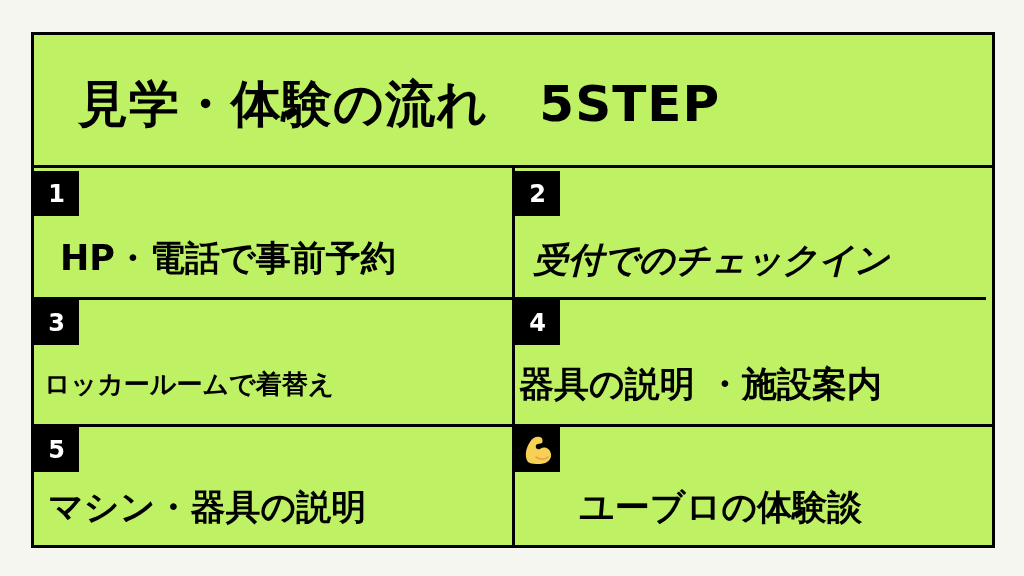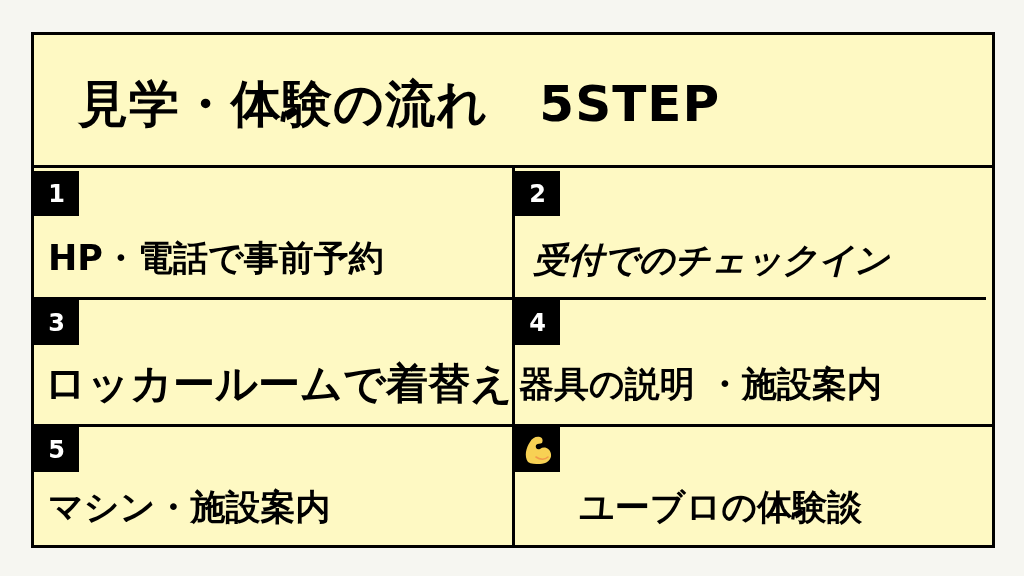--- a/index.html
+++ b/index.html
@@ -2,21 +2,21 @@
 <html><head>
 <meta charset="utf-8">
 <style>
   html, body { margin:0; padding:0; }
   body {
     width:1024px; height:576px; background:#f6f6f1; position:relative; overflow:hidden;
     font-family:"DejaVu Sans", "Liberation Sans", sans-serif; color:#000;
   }
   .frame {
     position:absolute; left:31px; top:32px; width:958px; height:510px;
-    border:3px solid #000; background:#fef9c3;
+    border:3px solid #000; background:#bef264;
   }
   .header {
     position:absolute; left:0; top:0; width:958px; height:133px;
     border-bottom:3px solid #000; box-sizing:border-box;
   }
   .title {
     position:absolute; left:44px; top:36px; font-size:50px; font-weight:bold;
     letter-spacing:1px; white-space:nowrap; line-height:66px;
   }
   .cell {
@@ -41,41 +41,41 @@
     <div class="title">見学・体験の流れ　5STEP</div>
   </div>
 
   <div class="vline" style="left:478px; top:133px; height:377px;"></div>
   <div class="hline" style="left:0; top:262px; width:480px;"></div>
   <div class="hline" style="left:478px; top:262px; width:474px;"></div>
   <div class="hline" style="left:0; top:389px; width:958px;"></div>
 
   <div class="cell" style="left:0; top:136px; width:478px; height:126px;">
     <div class="badge">1</div>
-    <div class="label" style="left:14px; top:65px;">HP・電話で事前予約</div>
+    <div class="label" style="left:26px; top:65px;">HP・電話で事前予約</div>
   </div>
 
   <div class="cell" style="left:481px; top:136px; width:477px; height:126px;">
     <div class="badge">2</div>
     <div class="label" style="left:18px; top:67px;font-style:italic;">受付でのチェックイン</div>
   </div>
 
   <div class="cell" style="left:0; top:265px; width:478px; height:124px;">
     <div class="badge">3</div>
-    <div class="label" style="left:10px; top:62px; font-size:42px;">ロッカールームで着替え</div>
+    <div class="label" style="left:10px; top:62px; font-size:26px;">ロッカールームで着替え</div>
   </div>
 
   <div class="cell" style="left:481px; top:265px; width:477px; height:124px;">
     <div class="badge">4</div>
     <div class="label" style="left:4px; top:62px;">器具の説明 ・施設案内</div>
   </div>
 
   <div class="cell" style="left:0; top:392px; width:478px; height:118px;">
     <div class="badge">5</div>
-    <div class="label" style="left:14px; top:58px;">マシン・施設案内</div>
+    <div class="label" style="left:14px; top:58px;">マシン・器具の説明</div>
   </div>
 
   <div class="cell" style="left:481px; top:392px; width:477px; height:118px;">
     <div class="badge">
       <svg width="36" height="36" viewBox="0 0 36 36">
         <path d="M8 30 C4 24 6 16 10 10 C12 6 16 4 20 5 C23 6 23 9 22 11 C20 12 18 11 16 13 C15 16 17 18 20 17 C24 14 30 16 31 22 C32 28 26 32 20 32 C15 32 11 32 8 30 Z" fill="#f7d154"></path>
         <path d="M16 25 C20 28 25 28 28 25" stroke="#f29a4a" stroke-width="1.6" fill="none" stroke-linecap="round"></path>
       </svg>
     </div>
     <div class="label" style="left:64px; top:58px;">ユーブロの体験談</div>

